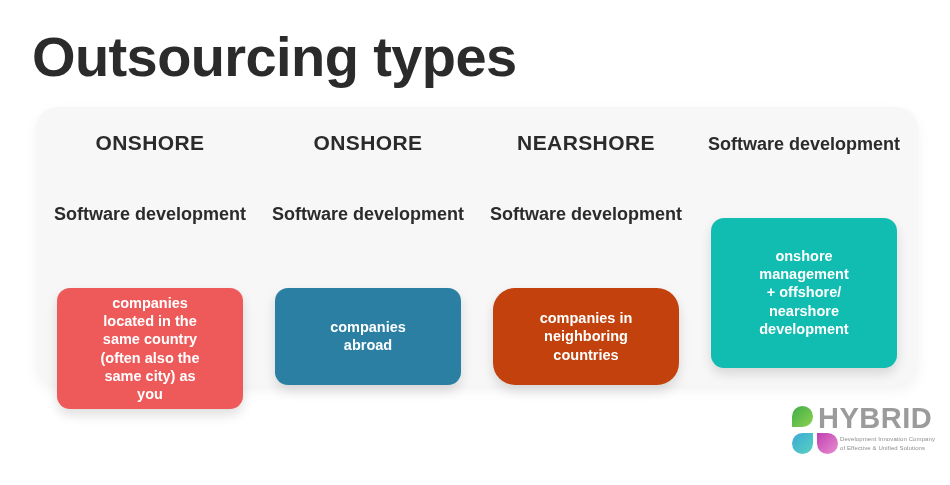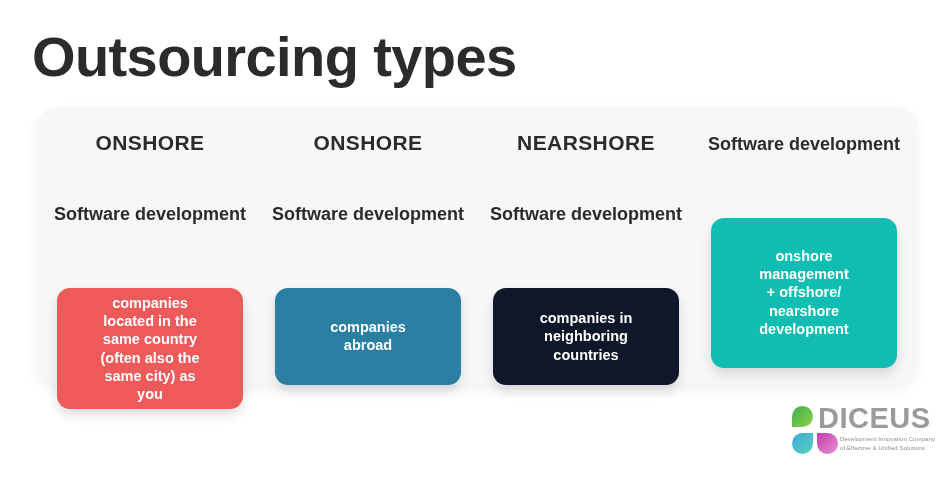--- a/index.html
+++ b/index.html
@@ -187,21 +187,21 @@
       <div class="col-subtitle">Software development</div>
       <div class="card" style="background:#2a7fa3;">
         <div class="card-text">companies
 abroad</div>
       </div>
     </div>
 
     <div class="column">
       <div class="col-title">NEARSHORE</div>
       <div class="col-subtitle">Software development</div>
-      <div class="card" style="background:#0f172a;">
+      <div class="card" style="background:#c2410c;border-radius:22px;">
         <div class="card-text">companies in
 neighboring
 countries</div>
       </div>
     </div>
 
     <div class="column">
       <div class="col-subtitle">Software development</div>
       <div class="card" style="background:#11bcb0;">
         <div class="card-text">onshore
@@ -214,16 +214,16 @@
 
   </div>
 </div>
 
 <div class="logo">
   <div class="logo-mark">
     <div class="leaf leaf-green"></div>
     <div class="leaf leaf-blue"></div>
     <div class="leaf leaf-magenta"></div>
   </div>
-  <div class="logo-word">DICEUS</div>
+  <div class="logo-word">HYBRID</div>
   <div class="logo-tagline">Development Innovation Company
 of Effective &amp; Unified Solutions</div>
 </div>
 
 </body></html>

